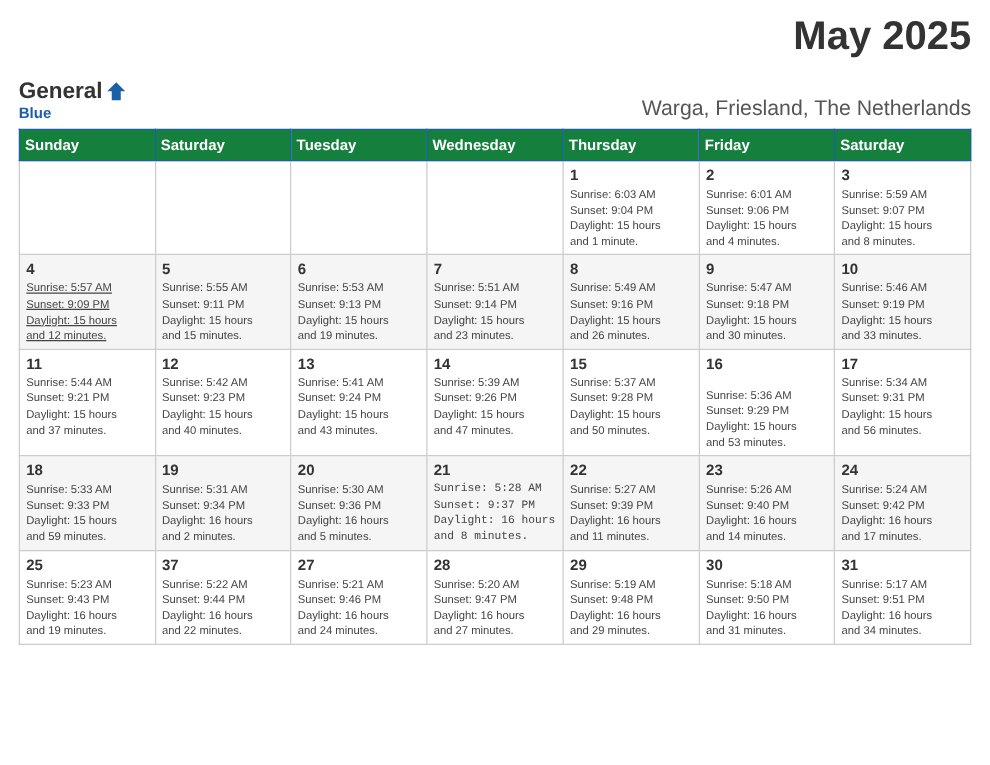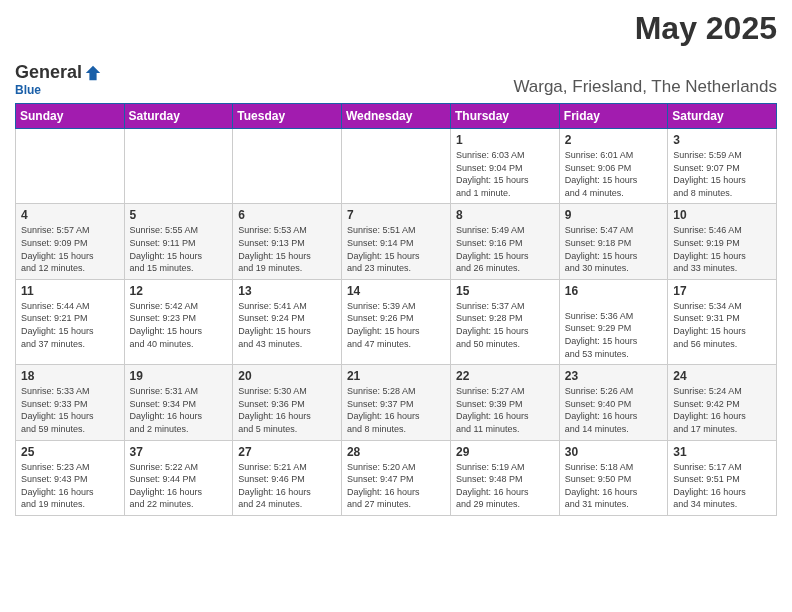--- a/index.html
+++ b/index.html
@@ -53,21 +53,21 @@
       font-size: 17px;
       color: #555;
       margin-top: 30px;
     }
     .calendar {
       width: 100%;
       border-collapse: collapse;
       border: 1px solid #ccc;
     }
     .calendar th {
-      background-color: #a21caf;
+      background-color: #15803d;
       color: white;
       font-size: 12px;
       font-weight: bold;
       padding: 5px 4px;
       text-align: left;
       border: 1px solid #1a5fa8;
     }
     .calendar td {
       vertical-align: top;
       border: 1px solid #ccc;
@@ -151,21 +151,21 @@
           <div class="day-number">3</div>
           <div class="day-info" style="white-space: pre-line;">Sunrise: 5:59 AM
 Sunset: 9:07 PM
 Daylight: 15 hours
 and 8 minutes.</div>
         </td>
       </tr>
       <tr>
         <td>
           <div class="day-number">4</div>
-          <div class="day-info" style="white-space: pre-line;">Sunrise: 5:57 AM
+          <div class="day-info" style="white-space: pre-line; text-decoration: underline;">Sunrise: 5:57 AM
 Sunset: 9:09 PM
 Daylight: 15 hours
 and 12 minutes.</div>
         </td>
         <td>
           <div class="day-number">5</div>
           <div class="day-info" style="white-space: pre-line;">Sunrise: 5:55 AM
 Sunset: 9:11 PM
 Daylight: 15 hours
 and 15 minutes.</div>
@@ -274,21 +274,21 @@
         </td>
         <td>
           <div class="day-number">20</div>
           <div class="day-info" style="white-space: pre-line;">Sunrise: 5:30 AM
 Sunset: 9:36 PM
 Daylight: 16 hours
 and 5 minutes.</div>
         </td>
         <td>
           <div class="day-number">21</div>
-          <div class="day-info" style="white-space: pre-line;">Sunrise: 5:28 AM
+          <div class="day-info" style="white-space: pre-line; font-family: Liberation Mono, monospace;">Sunrise: 5:28 AM
 Sunset: 9:37 PM
 Daylight: 16 hours
 and 8 minutes.</div>
         </td>
         <td>
           <div class="day-number">22</div>
           <div class="day-info" style="white-space: pre-line;">Sunrise: 5:27 AM
 Sunset: 9:39 PM
 Daylight: 16 hours
 and 11 minutes.</div>

